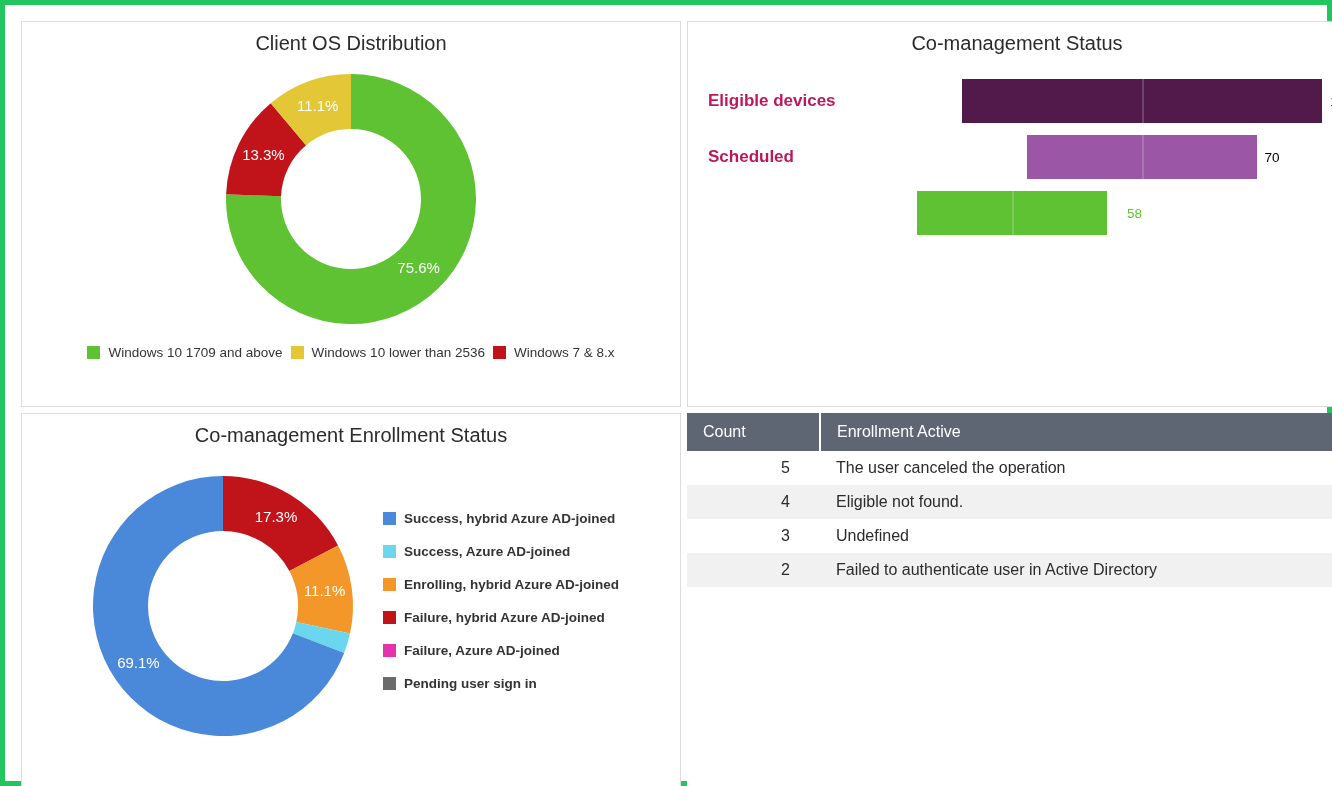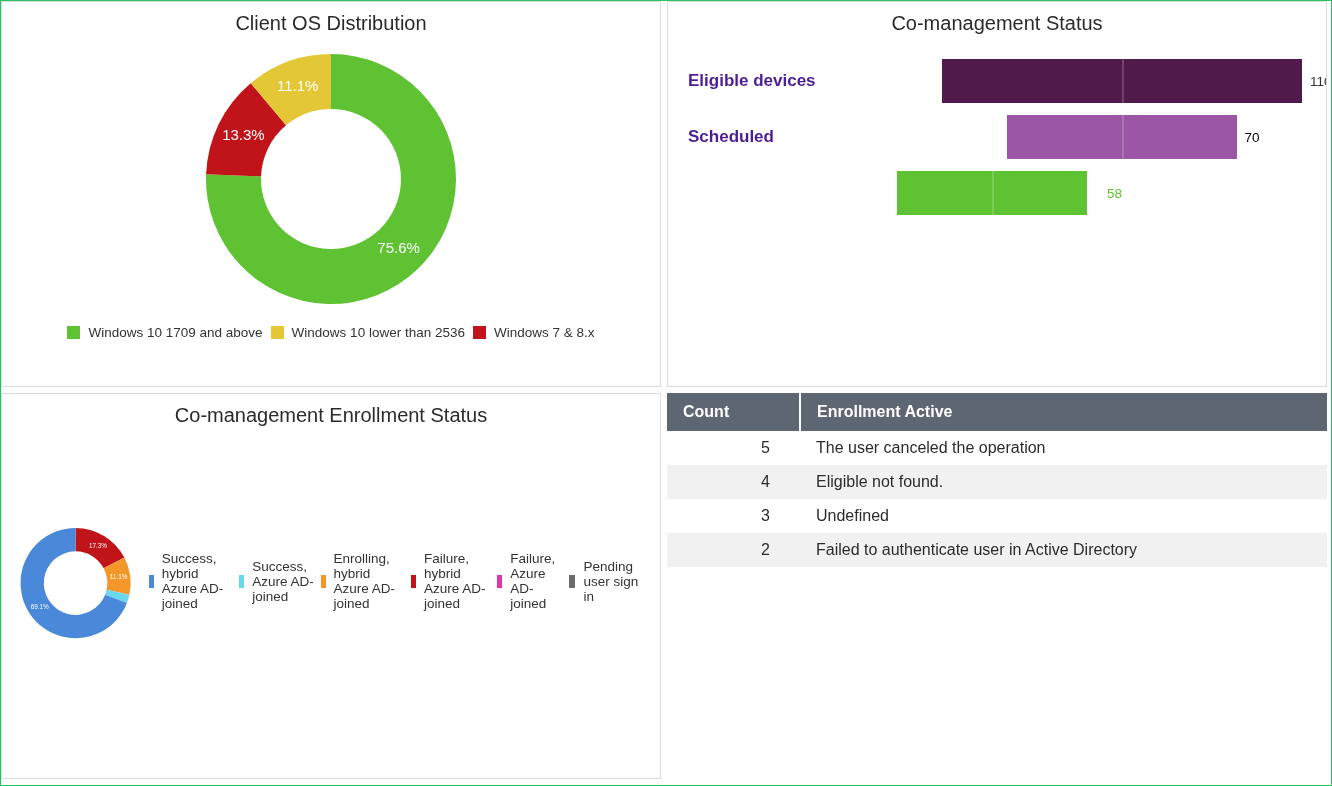--- a/index.html
+++ b/index.html
@@ -7,26 +7,26 @@
     padding: 0;
     font-family: "Segoe UI", Arial, sans-serif;
     background: #ffffff;
     color: #222;
     font-size: 14px;
   }
   .dashboard {
     width: 1332px;
     height: 786px;
     box-sizing: border-box;
-    padding: 0;
+    padding: 16px;
     display: grid;
     grid-template-columns: 660px 660px;
     grid-template-rows: 386px 386px;
     gap: 6px;
-    border: 1px solid #22c55e;
+    border: 5px solid #22c55e;
   }
   .tile {
     border: 1px solid #dcdcdc;
     background: #ffffff;
     box-sizing: border-box;
     position: relative;
     overflow: hidden;
   }
   .tile-title {
     text-align: center;
@@ -53,23 +53,24 @@
   }
   .legend-h {
     display: flex;
     flex-wrap: wrap;
     justify-content: center;
     gap: 14px 8px;
     padding: 6px 10px 10px 10px;
   }
   .legend-v {
     display: flex;
-    flex-direction: row;
-    gap: 6px;
+    flex-direction: column;
+    gap: 18px;
     padding-right: 10px;
+    font-weight: bold;
   }
   .legend-item {
     display: flex;
     align-items: center;
     gap: 8px;
     font-size: 13.5px;
     color: #333;
   }
   .legend-swatch {
     width: 13px;
@@ -85,21 +86,21 @@
   }
   .funnel-row {
     display: flex;
     align-items: center;
   }
   .funnel-label {
     width: 250px;
     text-align: left;
     font-weight: 700;
     font-size: 17px;
-    color: #4c1d95;
+    color: #be185d;
     line-height: 1.25;
     padding-left: 10px;
   }
   .funnel-bar-zone {
     flex: 1;
     height: 44px;
     display: flex;
     align-items: center;
     justify-content: center;
     position: relative;
@@ -125,21 +126,21 @@
   }
   
   table.err-table {
     width: 100%;
     border-collapse: collapse;
     font-size: 16px;
   }
   table.err-table thead th {
     background: #5d6672;
     color: #ffffff;
-    font-weight: 700;
+    font-weight: 400;
     text-align: left;
     padding: 10px 16px;
   }
   table.err-table thead th.count-col {
     width: 100px;
     border-right: 2px solid #ffffff;
   }
   table.err-table tbody td {
     padding: 8px 16px;
     color: #2b2b2b;

